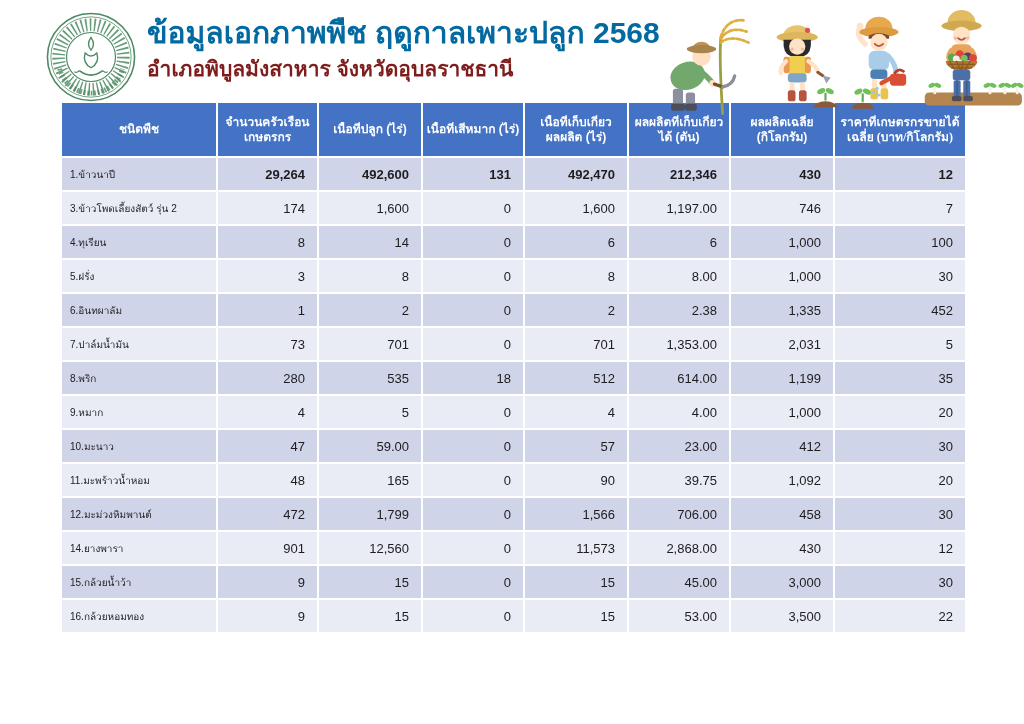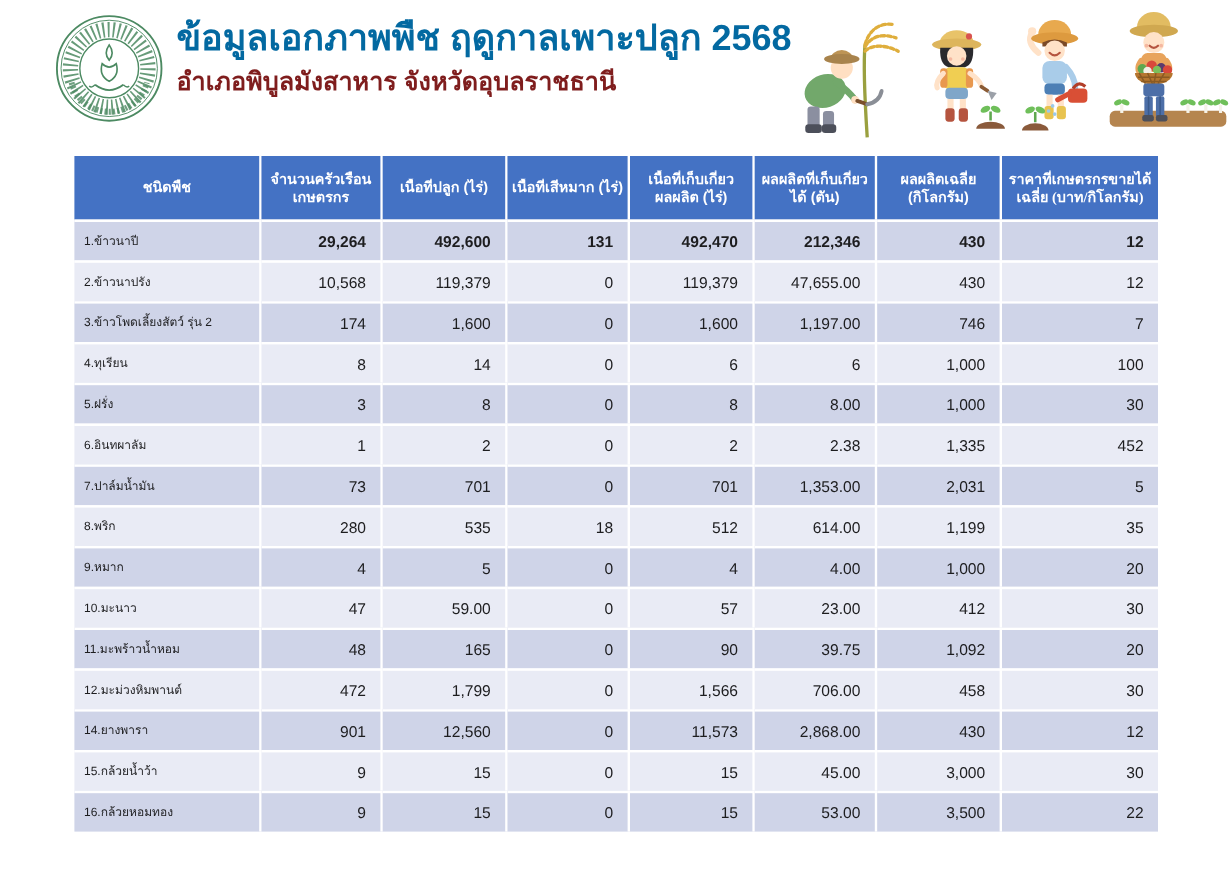--- a/index.html
+++ b/index.html
@@ -9,21 +9,21 @@
   }
   
   .logo{position:absolute;left:44px;top:10px;width:94px;height:94px;}
   .title-block{position:absolute;left:147px;top:12px;width:540px;}
   .page-title{font-size:30px;font-weight:bold;color:#0369a1;line-height:42px;white-space:nowrap;}
   .page-subtitle{font-size:21px;font-weight:bold;color:#7f1d1d;line-height:30px;white-space:nowrap;}
   .farmers{position:absolute;left:660px;top:2px;width:364px;height:116px;display:flex;justify-content:space-between;align-items:flex-end;z-index:3;}
   .farmers svg{display:block;}
   
   table.crops{
-    position:absolute;left:62px;top:130px;width:903px;z-index:1;
+    position:absolute;left:62px;top:103px;width:903px;z-index:1;
     border-collapse:separate;border-spacing:0;table-layout:fixed;
   }
   col.c1{width:156px}col.c2{width:101px}col.c3{width:104px}col.c4{width:102px}
   col.c5{width:104px}col.c6{width:102px}col.c7{width:104px}col.c8{width:130px}
   th,td{box-sizing:border-box;}
   thead th{
     background:var(--header-bg,#4472C4);color:var(--header-text,#ffffff);
     height:53px;font-size:12px;font-weight:bold;text-align:center;vertical-align:middle;
     padding:1px 3px;border-right:2px solid #fff;overflow:hidden;
     word-break:break-word;overflow-wrap:anywhere;
@@ -231,32 +231,20 @@
         <td class="num">29,264</td>
         <td class="num">492,600</td>
         <td class="num">131</td>
         <td class="num">492,470</td>
         <td class="num">212,346</td>
         <td class="num">430</td>
         <td class="num">12</td>
       </tr>
       <tr>
         <td class="label">
-          <div class="clip">2.ข้าวนาปรัง</div>
-        </td>
-        <td class="num">10,568</td>
-        <td class="num">119,379</td>
-        <td class="num">0</td>
-        <td class="num">119,379</td>
-        <td class="num">47,655.00</td>
-        <td class="num">430</td>
-        <td class="num">12</td>
-      </tr>
-      <tr>
-        <td class="label">
           <div class="clip">3.ข้าวโพดเลี้ยงสัตว์ รุ่น 2</div>
         </td>
         <td class="num">174</td>
         <td class="num">1,600</td>
         <td class="num">0</td>
         <td class="num">1,600</td>
         <td class="num">1,197.00</td>
         <td class="num">746</td>
         <td class="num">7</td>
       </tr>

